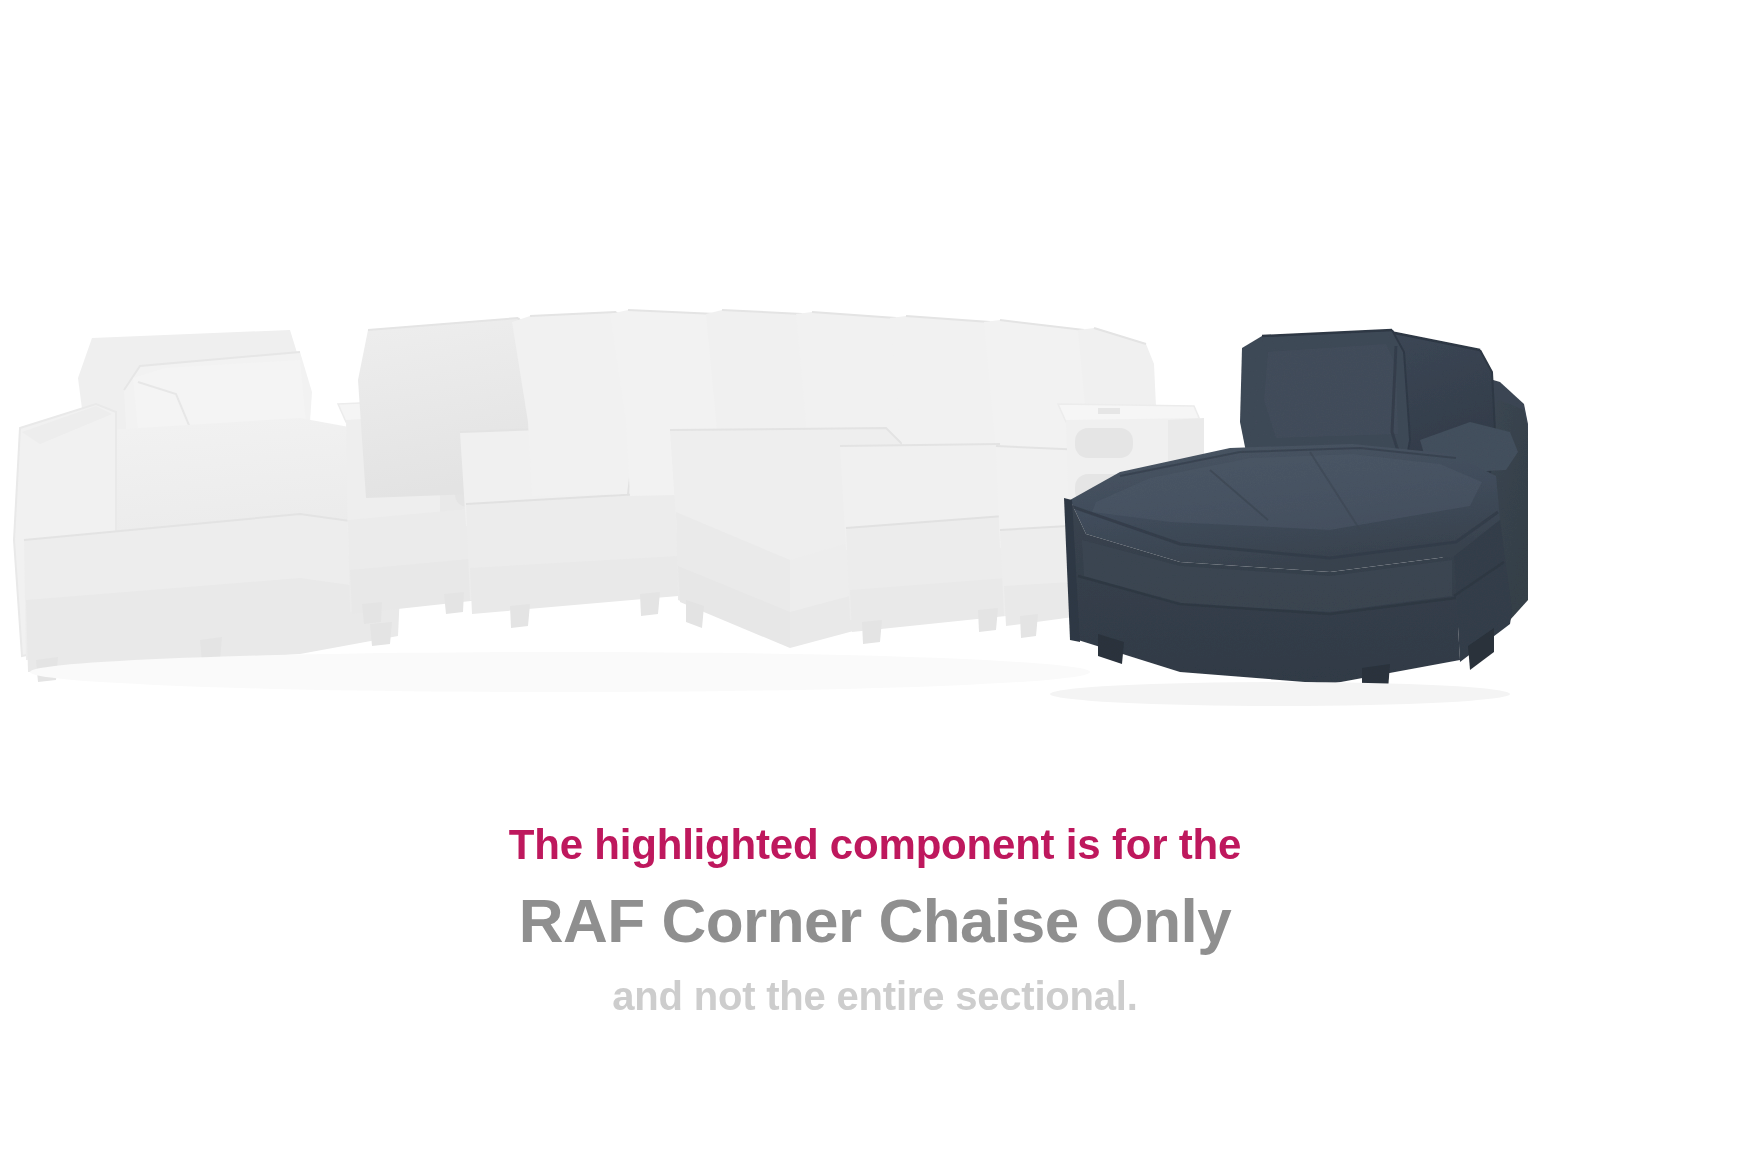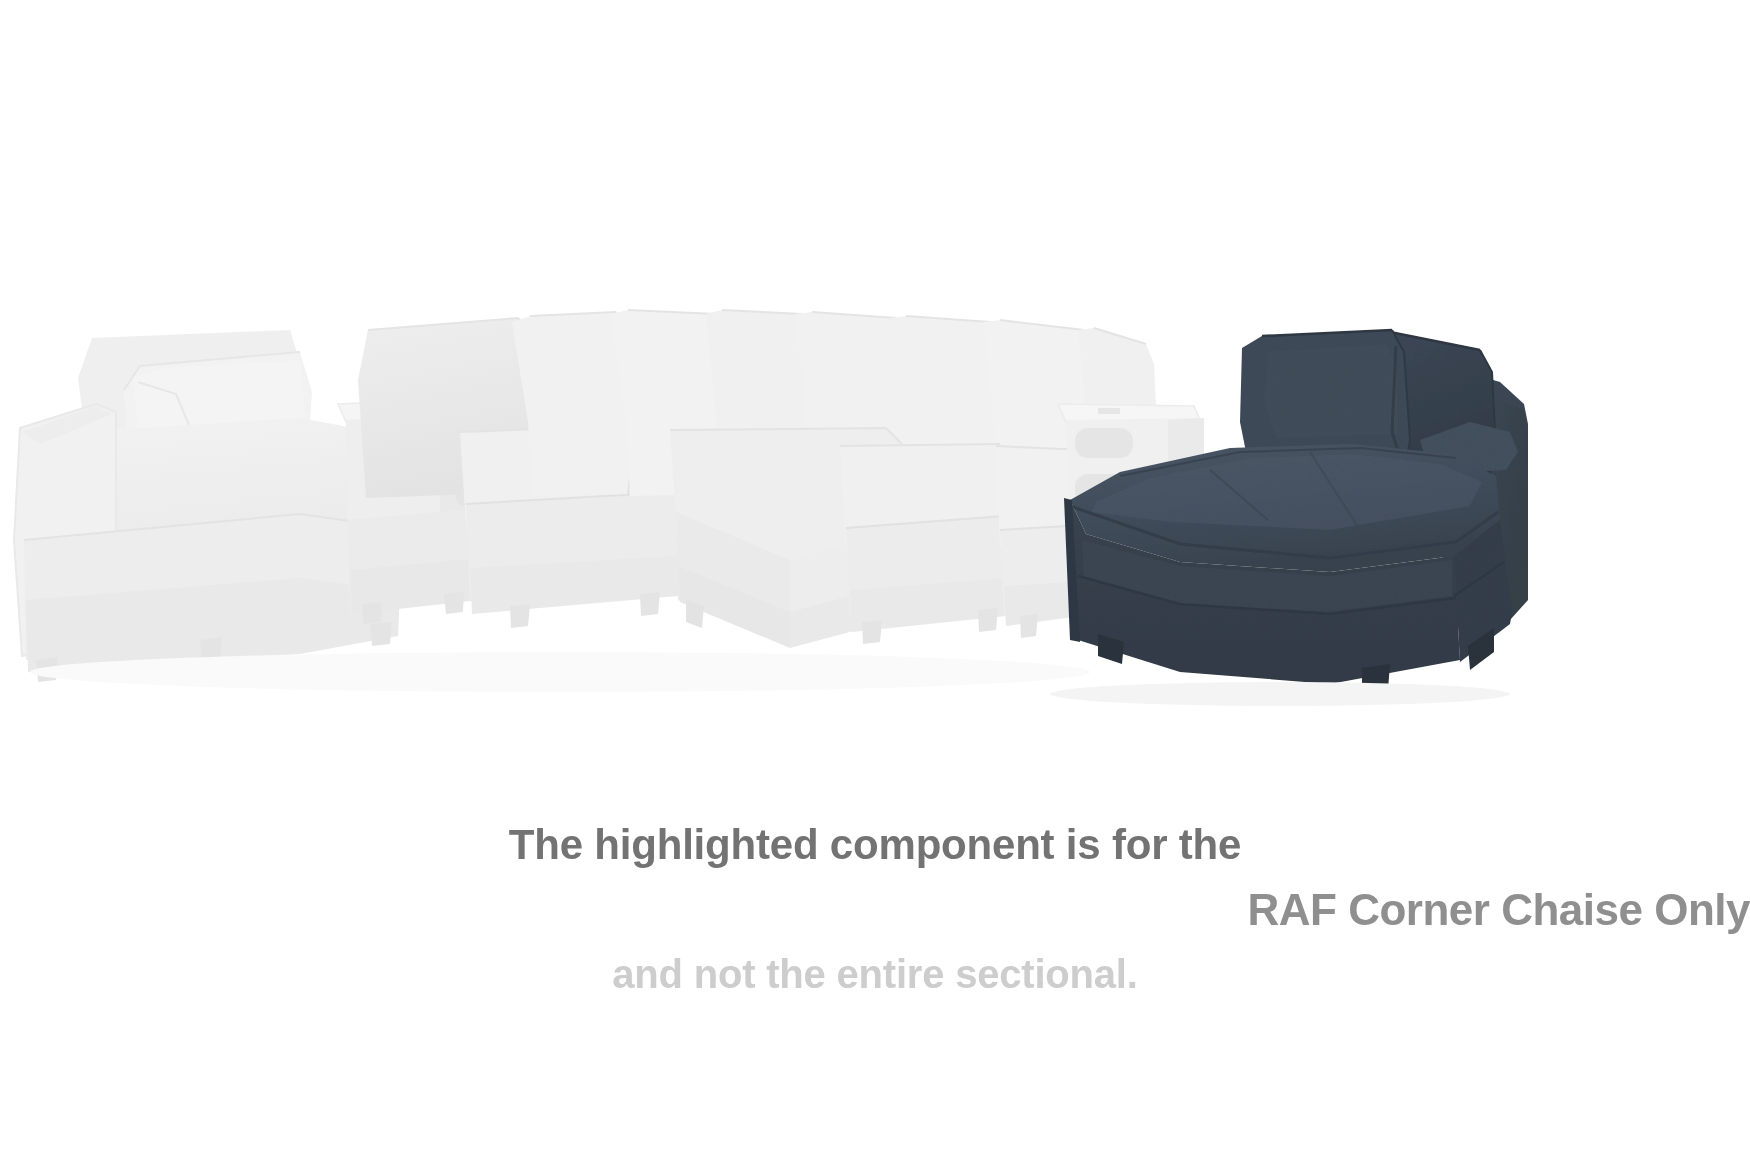--- a/index.html
+++ b/index.html
@@ -32,37 +32,36 @@
     height: 800px;
   }
   .caption-block {
     position: absolute;
     left: 0;
     top: 820px;
     width: 1750px;
     text-align: center;
   }
   .caption-line-1 {
-    color: #737373;
+    color: #be185d;
     font-size: 42px;
     font-weight: bold;
     letter-spacing: -0.2px;
     line-height: 1.18;
     margin: 0 0 14px 0;
     font-stretch: condensed;
   }
   .caption-line-2 {
     color: #8f8f8f;
-    font-size: 44px;
+    font-size: 62px;
     font-weight: bold;
     letter-spacing: -0.5px;
     line-height: 1.18;
     margin: 0 0 16px 0;
     font-stretch: condensed;
-    text-align: right;
   }
   .caption-line-3 {
     color: #cdcdcd;
     font-size: 40px;
     font-weight: bold;
     letter-spacing: -0.2px;
     line-height: 1.18;
     margin: 12px;
     font-stretch: condensed;
   }

